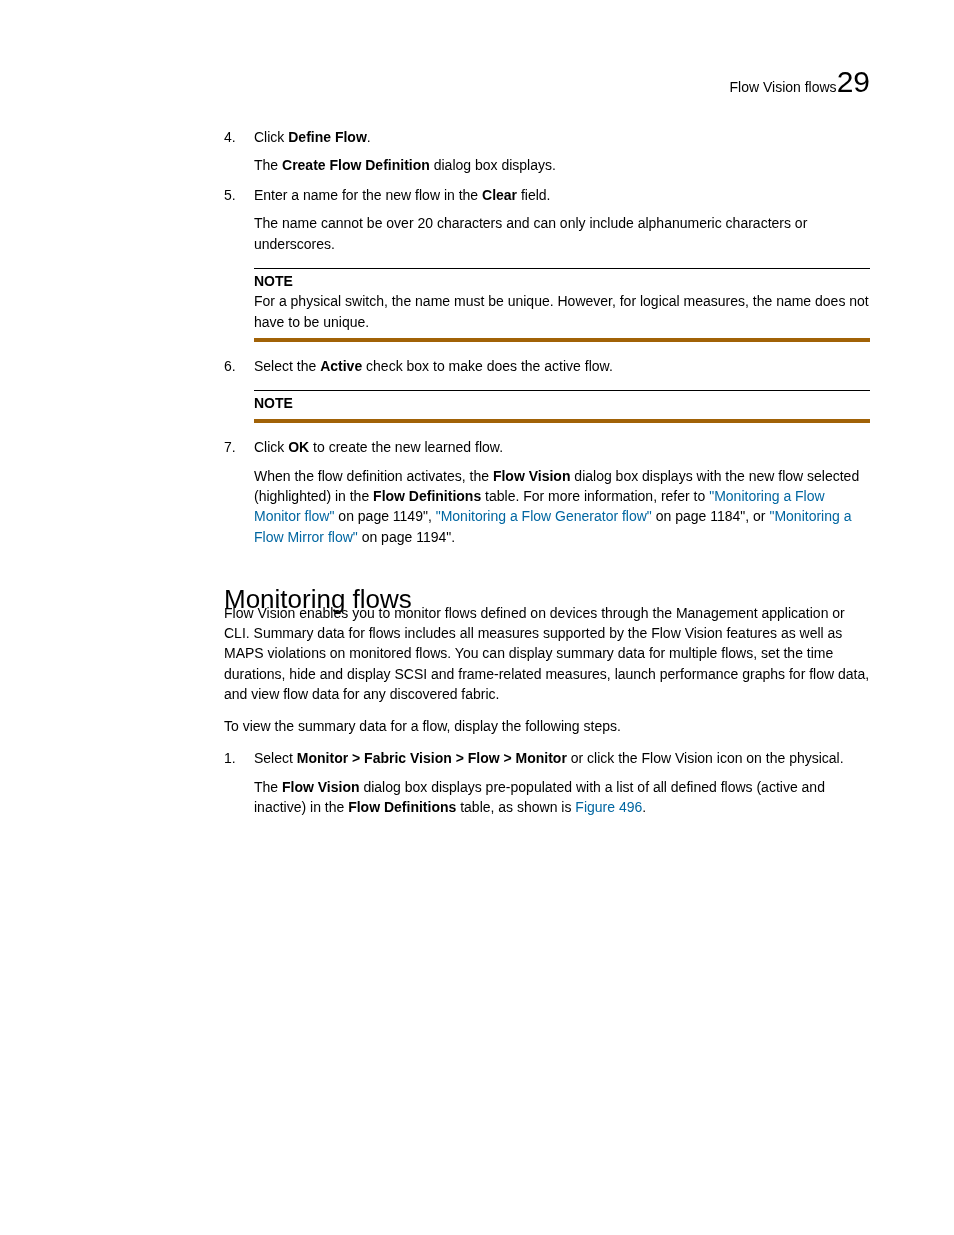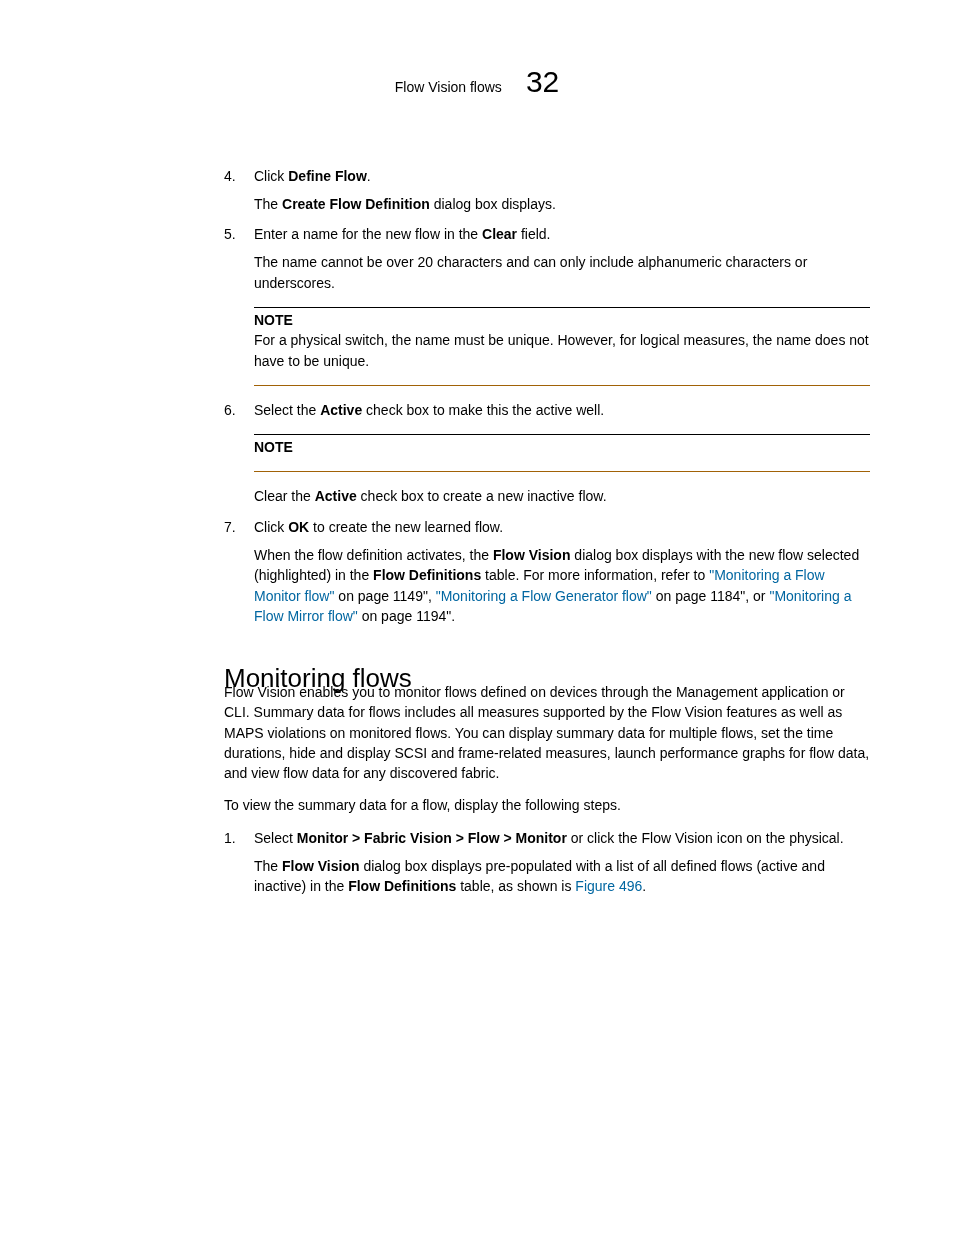--- a/index.html
+++ b/index.html
@@ -11,24 +11,23 @@
     background: #fff;
     width: 954px;
     line-height: 1.45;
   }
   .page {
     padding: 60px 84px 60px 84px;
     box-sizing: border-box;
   }
   .running-head {
     display: flex;
-    justify-content: center;
+    justify-content: flex-end;
     align-items: baseline;
-    margin-bottom: 62px;
-    gap: 24px;
+    margin-bottom: 23px;
   }
   .running-page {
     font-size: 30px;
     font-weight: 400;
     font-family: Arial, Helvetica, sans-serif;
   }
   .content {
     padding-left: 140px;
   }
   ol.steps {
@@ -46,23 +45,23 @@
     left: 0;
     top: 0;
   }
   .sub {
     margin-top: 8px;
     margin-bottom: 8px;
   }
   .bold { font-weight: 700; }
   .note-block {
     border-top: 1px solid #000;
-    border-bottom: 1px solid #a16207;
+    border-bottom: 4px solid #a16207;
     margin: 14px 0;
-    padding: 2px 0 14px 0;
+    padding: 2px 0 6px 0;
   }
   .note-label {
     font-weight: 700;
     margin-bottom: 0;
   }
   h2.section {
     font-family: Liberation Sans, sans-serif;
     font-weight: 400;
     font-size: 26px;
     margin: 34px 0 14px -140px;
@@ -78,21 +77,21 @@
     margin: 0 0 12px 0;
   }
   a.link { color: #0066a1; text-decoration: none; }
 </style>
 </head>
 <body>
 
 <div class="page">
   <div class="running-head">
     <span>Flow Vision flows</span>
-    <span class="running-page">32</span>
+    <span class="running-page">29</span>
   </div>
 
   <div class="content">
 
     <ol class="steps">
 
       <li>
         <span class="marker">4.</span>
         <span>
           <span>Click </span><span class="bold">Define Flow</span><span>.</span>
@@ -112,27 +111,24 @@
         </div>
         <div class="note-block">
           <div class="note-label">NOTE</div>
           <div>For a physical switch, the name must be unique. However, for logical measures, the name does not have to be unique.</div>
         </div>
       </li>
 
       <li>
         <span class="marker">6.</span>
         <span>
-          <span>Select the </span><span class="bold">Active</span><span> check box to make this the active well.</span>
+          <span>Select the </span><span class="bold">Active</span><span> check box to make does the active flow.</span>
         </span>
         <div class="note-block">
           <div class="note-label">NOTE</div>
-        </div>
-        <div class="sub">
-          <span>Clear the </span><span class="bold">Active</span><span> check box to create a new inactive flow.</span>
         </div>
       </li>
 
       <li>
         <span class="marker">7.</span>
         <span>
           <span>Click </span><span class="bold">OK</span><span> to create the new learned flow.</span>
         </span>
         <div class="sub">
           <span>When the flow definition activates, the </span><span class="bold">Flow Vision</span><span> dialog box displays with the new flow selected (highlighted) in the </span><span class="bold">Flow Definitions</span><span> table. For more information, refer to </span><a class="link">"Monitoring a Flow Monitor flow"</a><span> on page 1149", </span><a class="link">"Monitoring a Flow Generator flow"</a><span> on page 1184", or </span><a class="link">"Monitoring a Flow Mirror flow"</a><span> on page 1194".</span>

